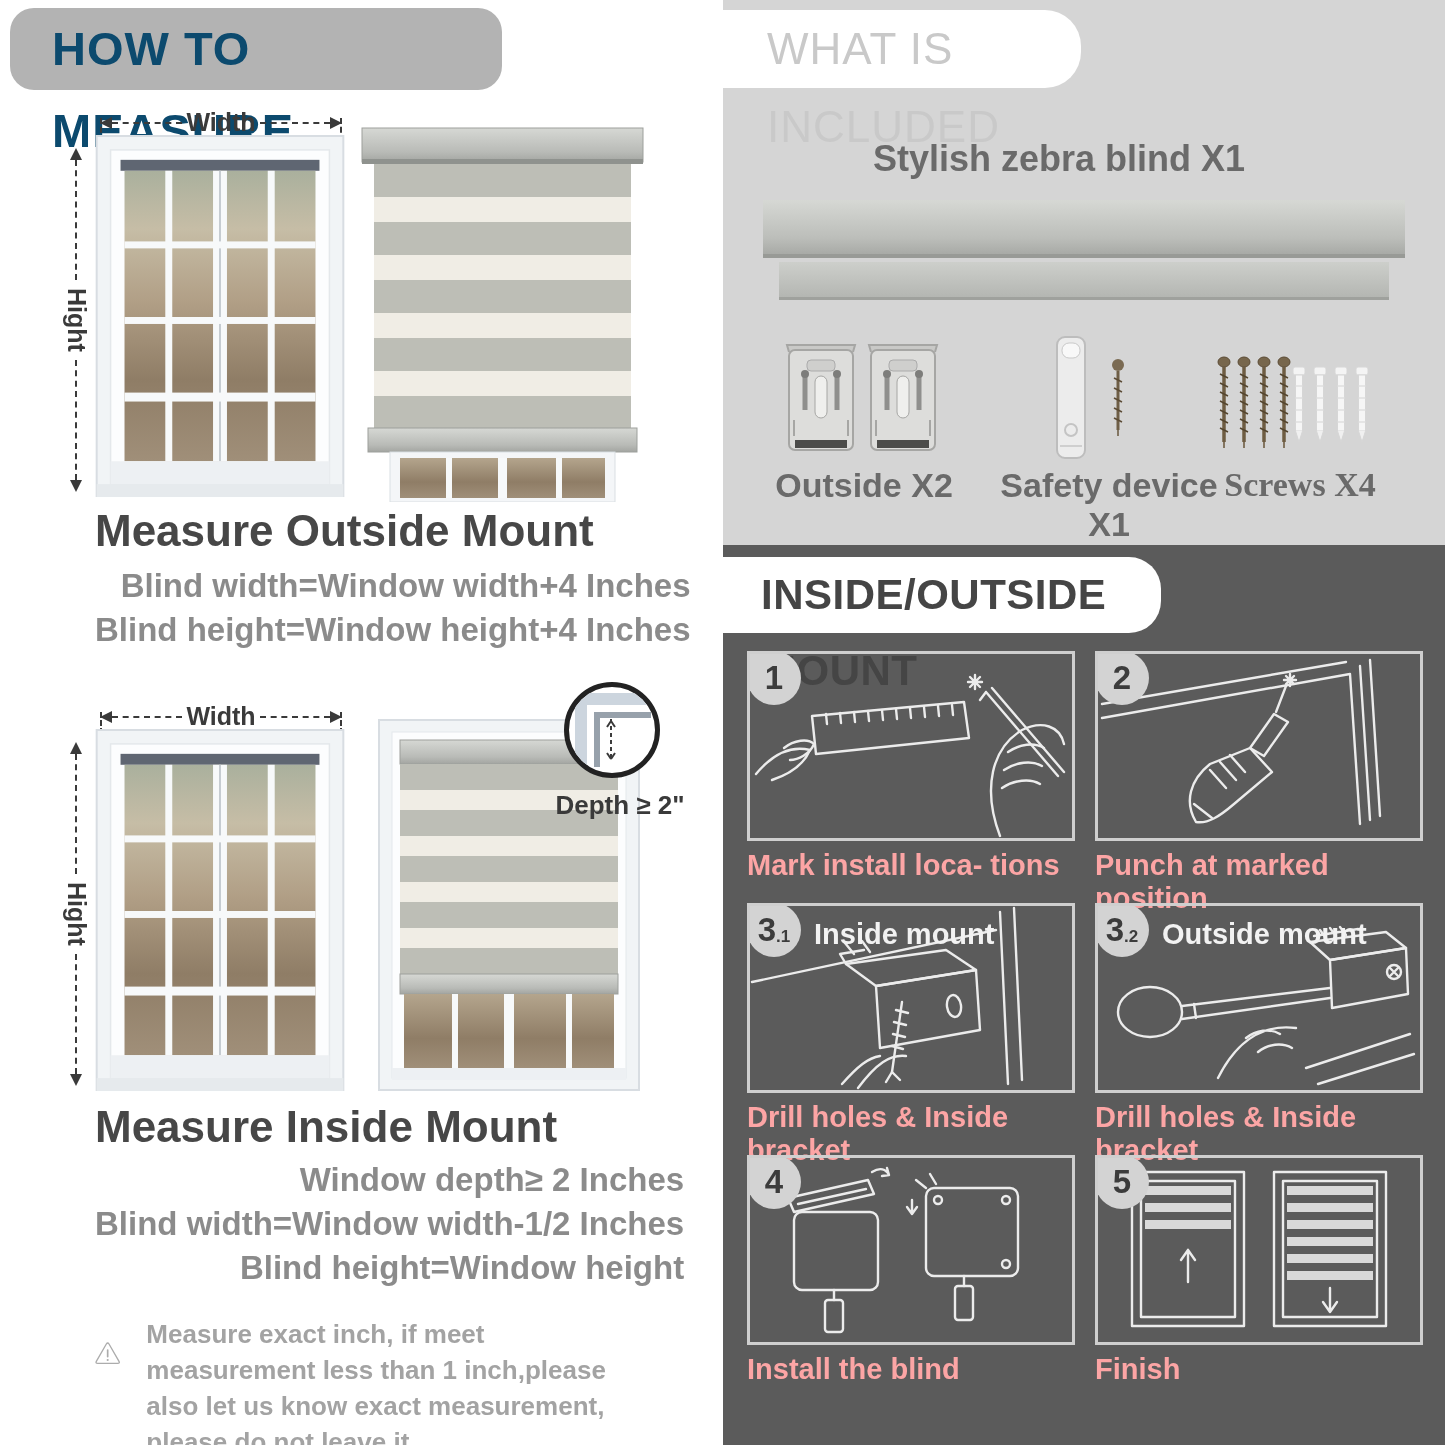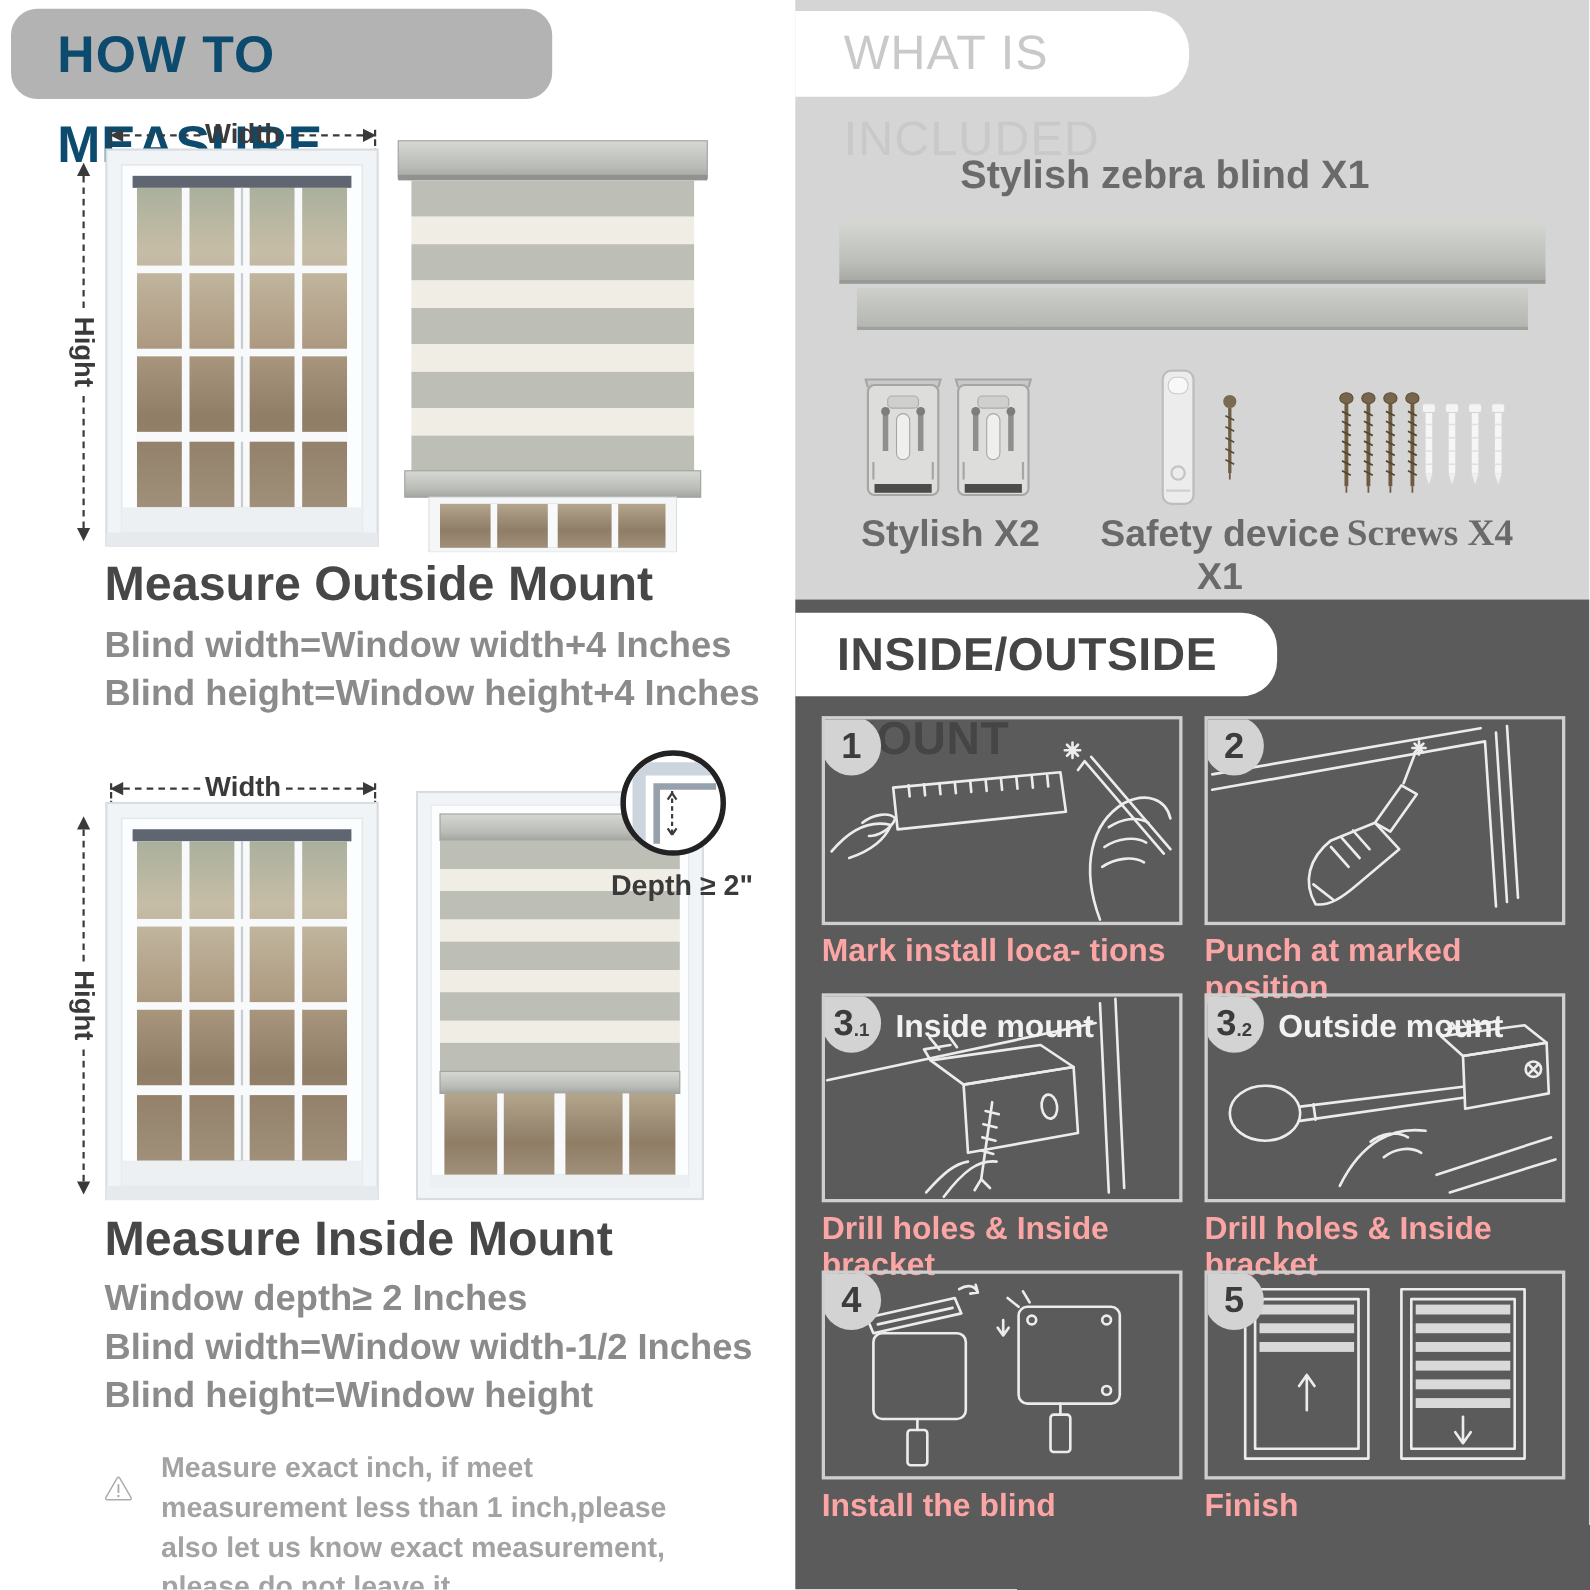--- a/index.html
+++ b/index.html
@@ -29,21 +29,21 @@
   .ah.right { border-top:6px solid transparent; border-bottom:6px solid transparent; border-left:12px solid #3a3a3a; }
   .ah.up    { border-left:6px solid transparent; border-right:6px solid transparent; border-bottom:12px solid #3a3a3a; }
   .ah.down  { border-left:6px solid transparent; border-right:6px solid transparent; border-top:12px solid #3a3a3a; }
   .vtick { position:absolute; width:0; border-left:2px dashed #3a3a3a; }
   .dim-h { position:absolute; display:flex; flex-direction:column; align-items:center; width:28px; }
   .dim-h .vdash { flex:1; width:0; border-left:2px dashed #3a3a3a; }
   .dim-label-v { writing-mode:vertical-rl; font-size:25px; font-weight:bold; color:#3a3a3a; margin:8px 0; }
 
   .m-title { position:absolute; left:95px; font-size:44px; font-weight:bold; color:#474747; }
   .m-lines { position:absolute; left:95px; }
-  .m-lines p { font-size:33px; font-weight:bold; color:#8b8b8b; line-height:44px; }
+  .m-lines p { font-size:33px; font-weight:bold; color:#8b8b8b; line-height:44px;text-align:right; }
 
   .magnifier { position:absolute; width:96px; height:96px; border:5px solid #222;
     border-radius:50%; background:#fff; overflow:hidden; }
   .depth-label { position:absolute; font-size:26px; font-weight:bold; color:#3a3a3a; }
 
   .warning { position:absolute; left:95px; top:1316px; display:flex; gap:26px; width:565px; }
   .warning p { font-size:26px; font-weight:bold; color:#a3a3a3; line-height:36px; }
 
   
   .right-top { position:absolute; left:723px; top:0; width:722px; height:545px; background:#d5d5d5; }
@@ -385,21 +385,21 @@
         <svg width="16" height="82" viewBox="0 0 16 82">
           <rect x="2" y="3" width="12" height="8" rx="2" fill="#f4f4f4" stroke="#d6d6d6"></rect>
           <rect x="4.5" y="11" width="7" height="56" fill="#f6f6f6" stroke="#d6d6d6"></rect>
           <path d="M4.5,67 L8,78 L11.5,67" fill="#f0f0f0" stroke="#d6d6d6"></path>
           <path d="M4.5,22 h7 M4.5,34 h7 M4.5,46 h7 M4.5,58 h7" stroke="#e0e0e0" stroke-width="1.4"></path>
         </svg>
       </div>
     </div>
 
     <div class="item-labels">
-      <span class="lbl-brackets">Stylish X2</span>
+      <span class="lbl-brackets">Outside X2</span>
       <span class="lbl-safety">Safety device X1</span>
       <span class="lbl-screws">Screws X4</span>
     </div>
   </section>
 
   <section class="right-bottom">
     <div class="pill-right-bottom">
       <span>INSIDE/OUTSIDE MOUNT</span>
     </div>
 

